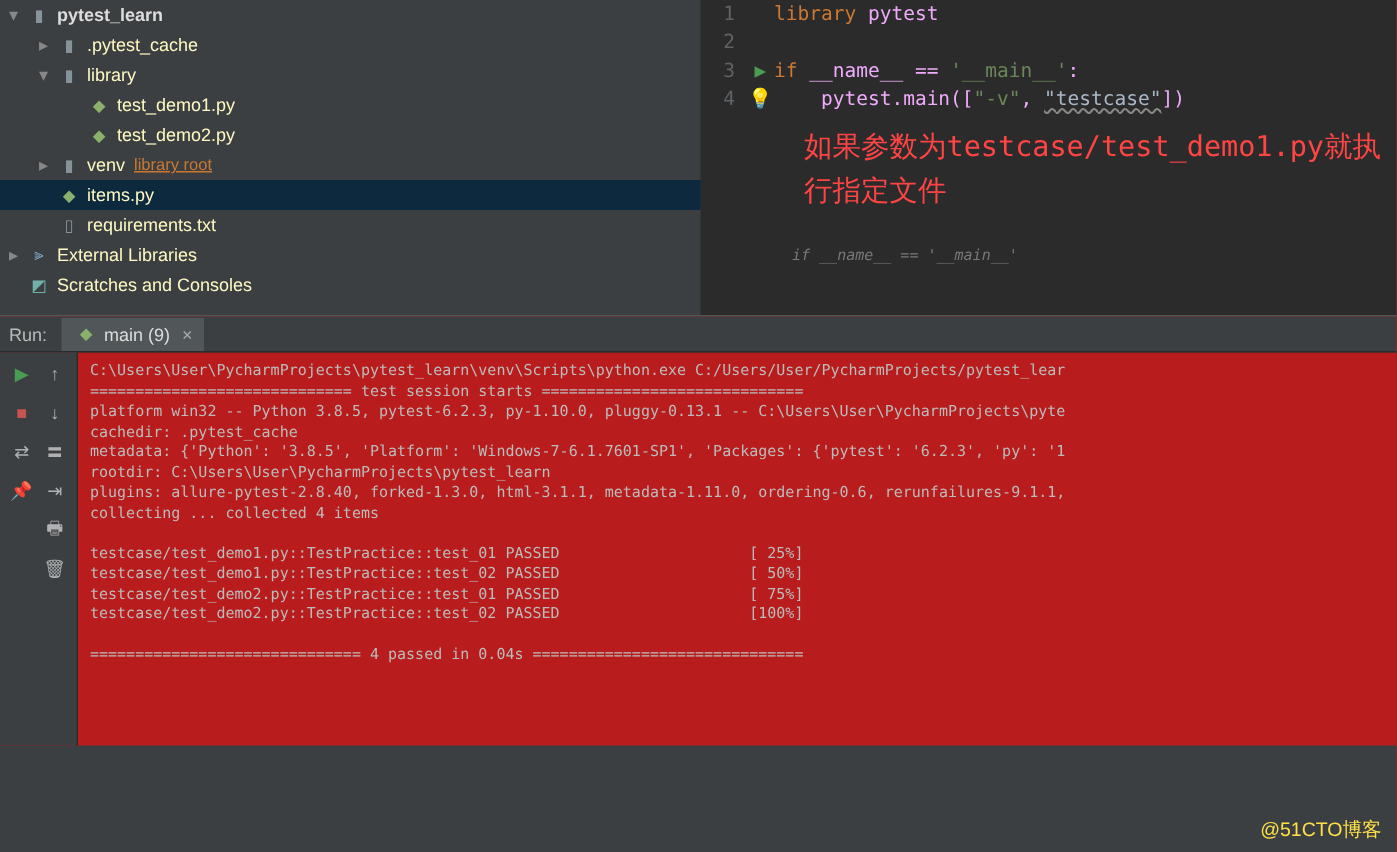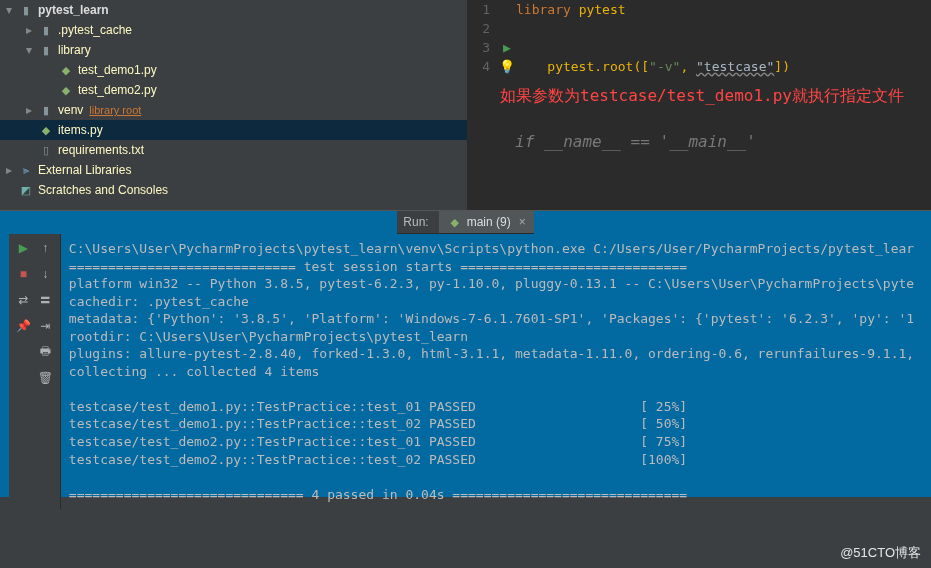--- a/index.html
+++ b/index.html
@@ -21,40 +21,40 @@
 .ind1 { padding-left:26px; }
 .ind2 { padding-left:46px; }
 
 .editor { flex:1; background:#2b2b2b; font-family:Consolas,monospace; font-size:13px; position:relative; }
 .code-line { display:flex; height:19px; line-height:19px; }
 .ln { width:30px; text-align:right; color:#606366; padding-right:8px; user-select:none; }
 .gut { width:18px; text-align:center; }
 .code { flex:1; white-space:pre; }
 .kw { color:#cc7832; }
 .str { color:#6a8759; }
-.id { color:#eab308; }
+.id { color:#f0abfc; }
 .arg { color:#a9b7c6; text-decoration:underline wavy #888; }
-.annot { color:#f44; font-size:16px; padding:8px 0 0 32px; line-height:1.5; }
+.annot { color:#f44; font-size:19px; padding:8px 0 0 68px; line-height:1.5; }
 .bulb { color:#ffc66d; }
 .run-gut { color:#499c54; }
-.hint-line { color:#787878; font-style:italic; padding-left:47px; margin-top:24px; font-size:16px; }
+.hint-line { color:#787878; font-style:italic; padding-left:60px; margin-top:24px; font-size:10px; }
 
-.run-panel { height:287px; display:flex; flex-direction:column; background:#0369a1; border-top:1px solid #555;align-items:center; }
+.run-panel { height:287px; display:flex; flex-direction:column; background:#b91c1c; border-top:1px solid #555; }
 .run-header { height:24px; background:#3c3f41; display:flex; align-items:center; padding-left:6px; border-bottom:1px solid #2b2b2b; }
 .run-label { color:#bbb; margin-right:10px; }
 .tab { display:flex; align-items:center; background:#515658; padding:3px 8px; border-radius:0; color:#ddd; }
 .tab .pyfile { margin-right:4px; }
 .tab-x { margin-left:8px; color:#aaa; }
 .run-body { flex:1; display:flex; }
 .gutter { width:52px; background:#3c3f41; display:flex; flex-direction:column; align-items:center; padding-top:4px; gap:6px; border-right:1px solid #2b2b2b; }
 .gutter-row2 { display:flex; flex-direction:column; align-items:center; gap:6px; }
 .gbtn { width:20px; height:20px; display:flex; align-items:center; justify-content:center; color:#afb1b3; cursor:pointer; }
 .play { color:#499c54; }
-.console { flex:1; padding:6px 8px; font-family:Consolas,monospace; font-size:13px; color:#bbb; overflow:hidden; line-height:1.35; white-space:pre; }
-.watermark { position:absolute; right:10px; bottom:6px; color:#e5e5e5; font-size:13px; }
+.console { flex:1; padding:6px 8px; font-family:Consolas,monospace; font-size:10px; color:#bbb; overflow:hidden; line-height:1.35; white-space:pre; }
+.watermark { position:absolute; right:10px; bottom:6px; color:#fde047; font-size:13px; }
 </style>
 </head>
 <body>
 
 <div class="top">
   <div class="tree">
     <div class="tree-row ind0">
       <span class="arrow">▾</span>
       <span class="ico folder">▮</span>
       <span class="name bold">pytest_learn</span>
@@ -114,25 +114,26 @@
         <span class="code"><span class="kw">library </span><span class="id">pytest</span></span>
       </div>
     <div class="code-line">
         <span class="ln">2</span>
         <span class="gut"></span>
         <span class="code"></span>
       </div>
     <div class="code-line">
         <span class="ln">3</span>
         <span class="gut run-gut">▶</span>
+        <span class="code"><span class="kw">if </span><span class="id">__name__</span><span class="id"> == </span><span class="str">'__main__'</span><span class="id">:</span></span>
       </div>
     <div class="code-line">
         <span class="ln">4</span>
         <span class="gut bulb">💡</span>
-        <span class="code">    <span class="id">pytest.root([</span><span class="str">"-v"</span><span class="id">, </span><span class="arg">"testcase"</span><span class="id">])</span></span>
+        <span class="code">    <span class="id">pytest.main([</span><span class="str">"-v"</span><span class="id">, </span><span class="arg">"testcase"</span><span class="id">])</span></span>
       </div>
     <div class="annot">如果参数为testcase/test_demo1.py就执行指定文件</div>
     <div class="hint-line">if __name__ == '__main__'</div>
   </div>
 </div>
 
 <div class="run-panel">
   <div class="run-header">
     <span class="run-label">Run:</span>
     <div class="tab">

